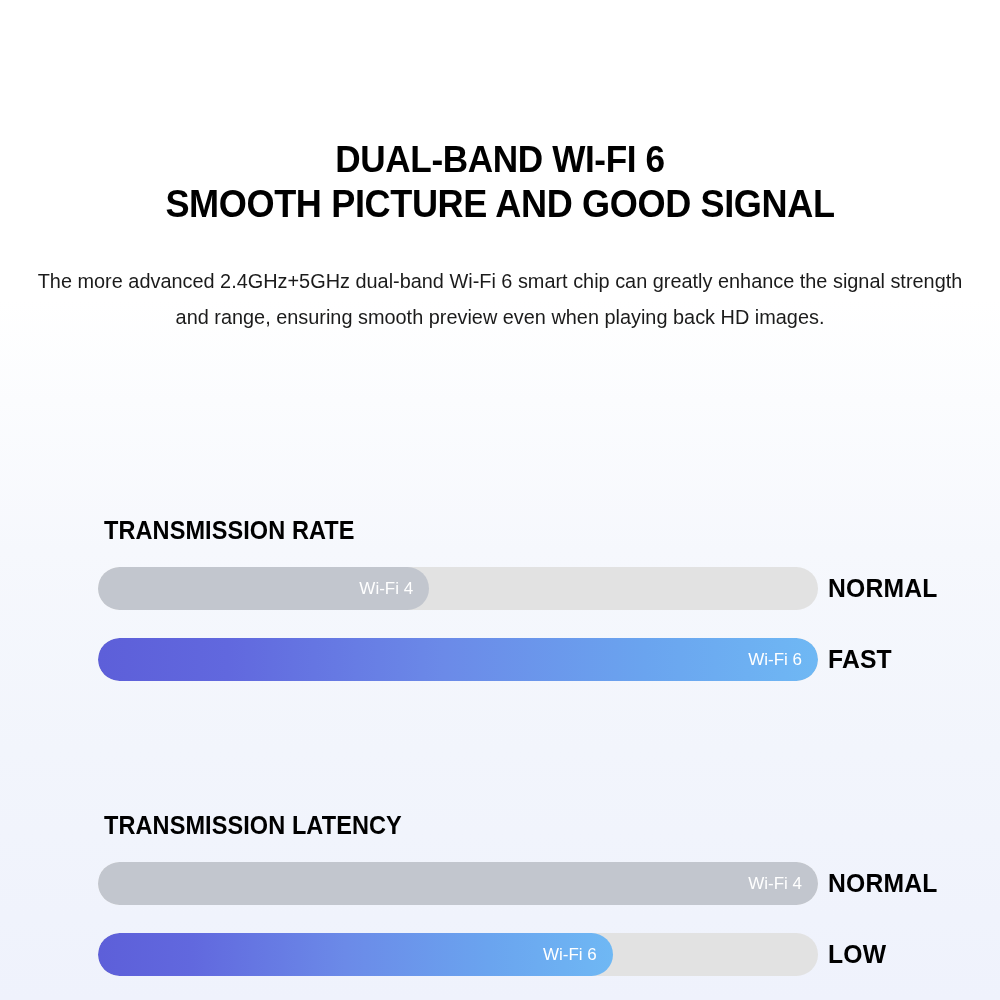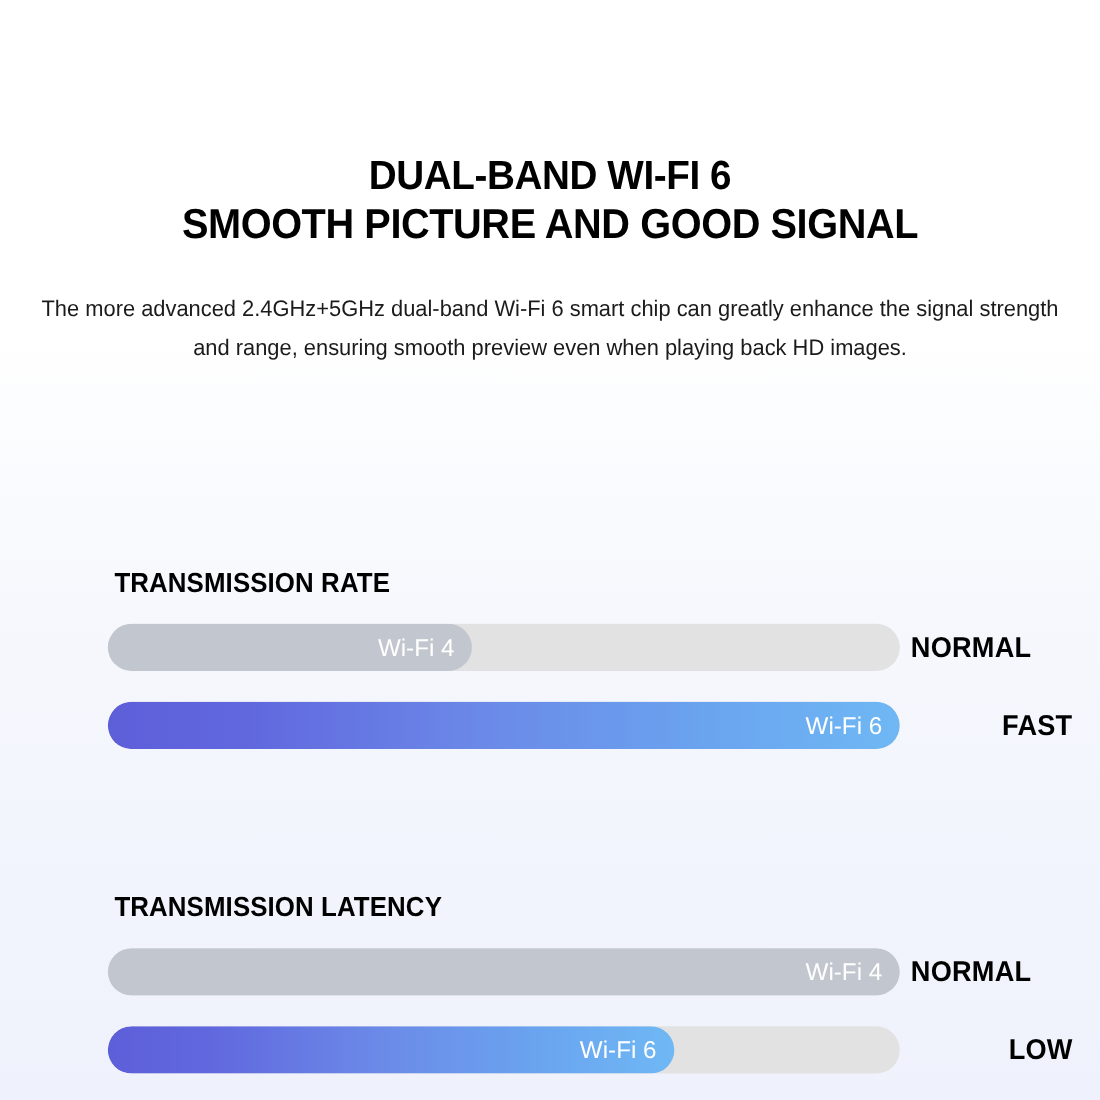--- a/index.html
+++ b/index.html
@@ -91,21 +91,21 @@
     white-space: nowrap;
   }
 
   .bar-row {
     position: relative;
     display: flex;
     align-items: center;
     height: 43px;
     margin-bottom: 28px;
   }
-  .bar-row:last-child { margin-bottom: 0; justify-content: space-between; }
+  .bar-row:last-child { margin-bottom: 0; }
 
   .track {
     position: relative;
     width: 720px;
     height: 43px;
     border-radius: 22px;
     background: #e2e2e2;
     overflow: hidden;
     flex: 0 0 auto;
   }
@@ -121,21 +121,21 @@
   }
   .fill-blue {
     background: linear-gradient(to right, #5d5fd9 0%, #6168de 18%, #6b8ae8 48%, #6aa4ef 76%, #6fb8f4 100%);
   }
   .fill-label {
     position: absolute;
     top: 0;
     height: 43px;
     line-height: 43px;
     font-family: "Liberation Sans", sans-serif;
-    font-size: 22px;
+    font-size: 17px;
     font-weight: 400;
     color: #ffffff;
     white-space: nowrap;
   }
   .fill-label.inside-right { right: 16px; }
 
   .side-label {
     margin-left: 10px;
     font-family: "Liberation Sans", sans-serif;
     font-weight: 700;

